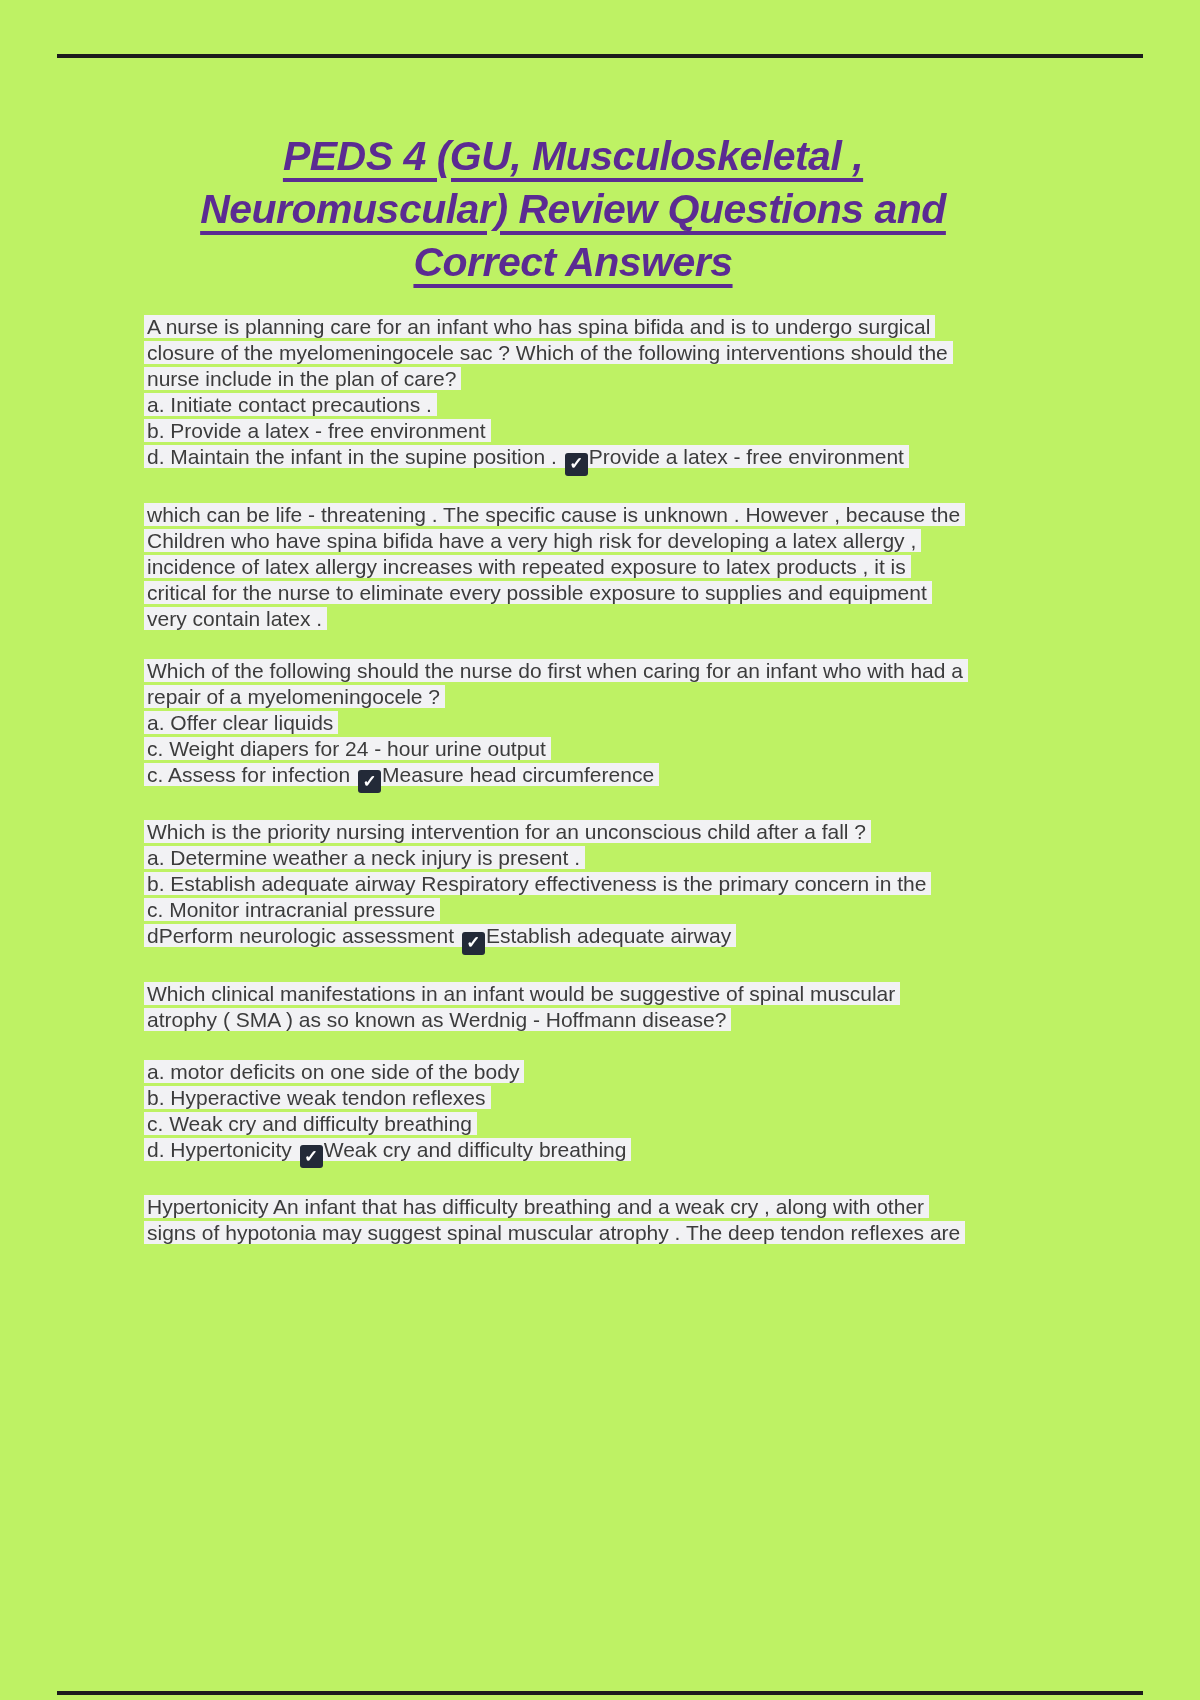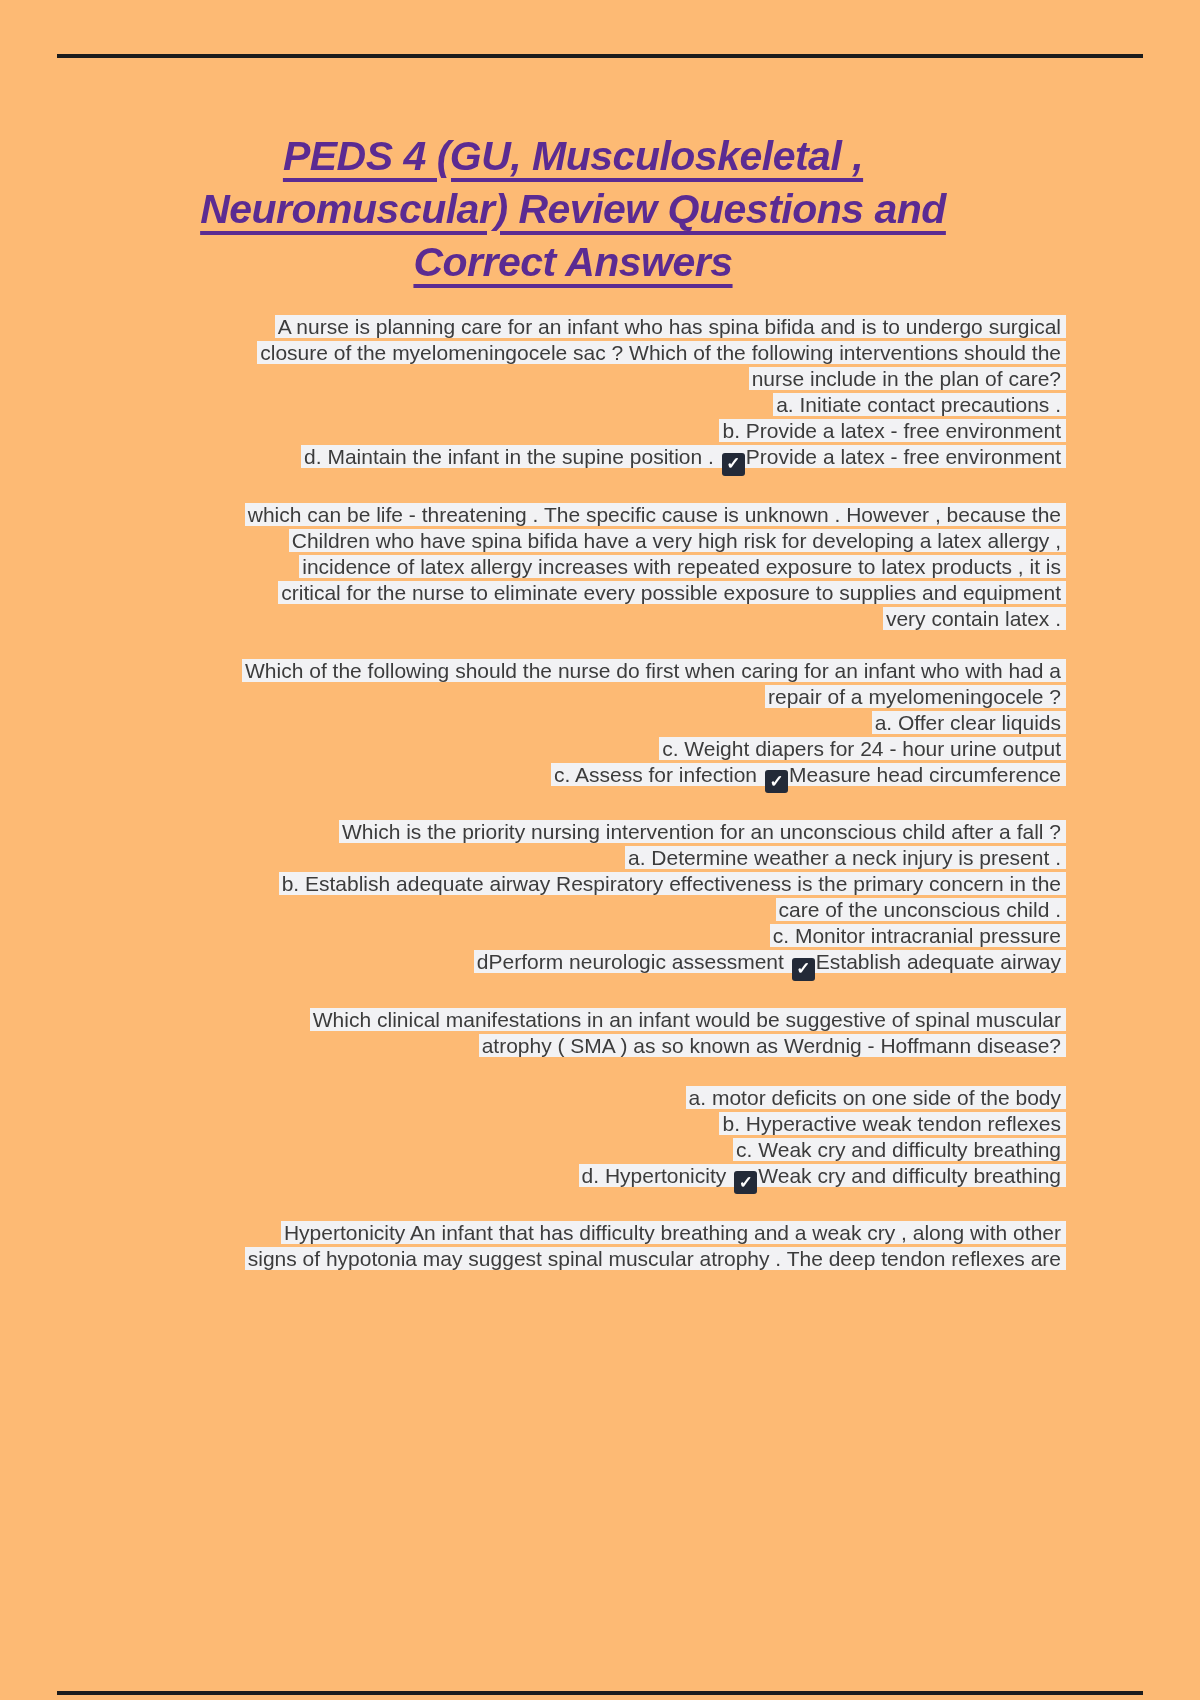--- a/index.html
+++ b/index.html
@@ -1,20 +1,20 @@
 <!DOCTYPE html>
 <html><head>
 <meta charset="utf-8">
 <style>
   html, body { margin:0; padding:0; background:#ffffff; }
   .page {
     position:relative;
     width:1200px;
     height:1700px;
-    background:#fdba74;
+    background:#bef264;
     font-family:"Liberation Sans", sans-serif;
     overflow:hidden;
   }
   .rule {
     position:absolute;
     left:57px;
     width:1086px;
     height:4px;
     background:#1c1c1c;
   }
@@ -36,26 +36,25 @@
   }
   .title-line {
     display:block;
     text-decoration:underline;
     text-decoration-thickness:4px;
     text-underline-offset:8px;
   }
   .body-text {
     position:absolute;
     top:314px;
-    left:116px;
+    left:144px;
     width:950px;
     font-size:21px;
     line-height:26px;
     color:#3c3c3c;
-    text-align:right;
   }
   .block { margin:0 0 26px 0; }
   .line { white-space:nowrap; }
   .hl { background:#f2f2f4; padding:0 5px 0 3px; }
   .spacer { height:26px; }
   .checkbox {
     display:inline-flex;
     width:23px;
     height:23px;
     background:#232a38;
@@ -114,21 +113,20 @@
         <span class="hl"><span>c. Assess for infection</span><span class="checkbox">
               <span>✓</span>
             </span><span>Measure head circumference</span></span>
       </div>
     </div>
 
     <div class="block">
       <div class="line"><span class="hl">Which is the priority nursing intervention for an unconscious child after a fall ?</span></div>
       <div class="line"><span class="hl">a. Determine weather a neck injury is present .</span></div>
       <div class="line"><span class="hl">b. Establish adequate airway Respiratory effectiveness is the primary concern in the</span></div>
-      <div class="line"><span class="hl">care of the unconscious child .</span></div>
       <div class="line"><span class="hl">c. Monitor intracranial pressure</span></div>
       <div class="line">
         <span class="hl"><span>dPerform neurologic assessment</span><span class="checkbox">
               <span>✓</span>
             </span><span>Establish adequate airway</span></span>
       </div>
     </div>
 
     <div class="block">
       <div class="line"><span class="hl">Which clinical manifestations in an infant would be suggestive of spinal muscular</span></div>

